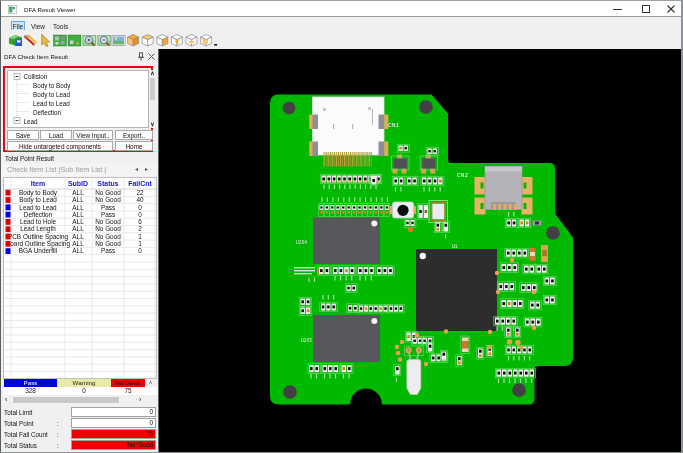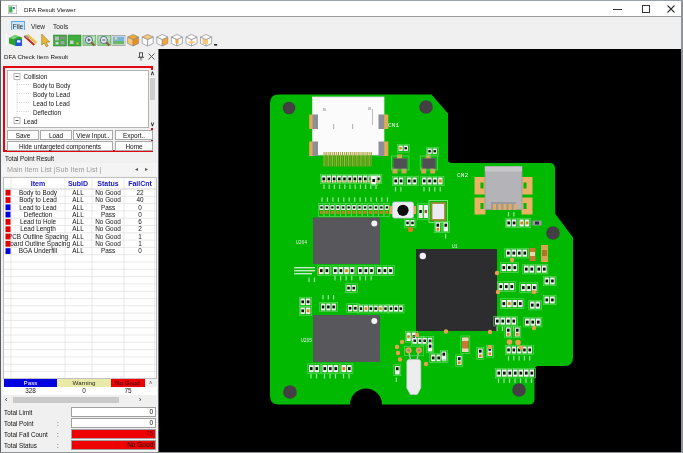--- a/index.html
+++ b/index.html
@@ -182,21 +182,21 @@
       </div>
       <div class="btn abs" style="left:2px;top:62px;width:32px;height:10px;line-height:9px;">Save</div>
       <div class="btn abs" style="left:35px;top:62px;width:32px;height:10px;line-height:9px;">Load</div>
       <div class="btn abs" style="left:68px;top:62px;width:40px;height:10px;line-height:9px;">View Input..</div>
       <div class="btn abs" style="left:110px;top:62px;width:38px;height:10px;line-height:9px;">Export..</div>
       <div class="btn abs" style="left:2px;top:73px;width:106px;height:10px;line-height:9px;">Hide untargeted components</div>
       <div class="btn abs" style="left:110px;top:73px;width:38px;height:10px;line-height:9px;">Home</div>
     </div>
     <div id="tpr" class="abs">Total Point Result</div>
     <div id="tabs" class="abs">
-        <span class="abs" style="left:6px;top:2px">Main Item List |Sub Item List |</span>
+        <span class="abs" style="left:6px;top:2px">Check Item List |Sub Item List |</span>
       <span class="abs" style="left:133px;top:3px;color:#555;font-size:5px">◄</span>
       <span class="abs" style="left:143px;top:3px;color:#555;font-size:5px">►</span>
     </div>
     <div id="tbl" class="abs">
       <svg width="152" height="200" viewBox="0 0 152 200">
         <g stroke="#e0e0e0" stroke-width="0.7">
           <line x1="7" y1="0" x2="7" y2="200"></line>
           <line x1="61" y1="0" x2="61" y2="200"></line>
           <line x1="88" y1="0" x2="88" y2="200"></line>
           <line x1="120" y1="0" x2="120" y2="200"></line>

